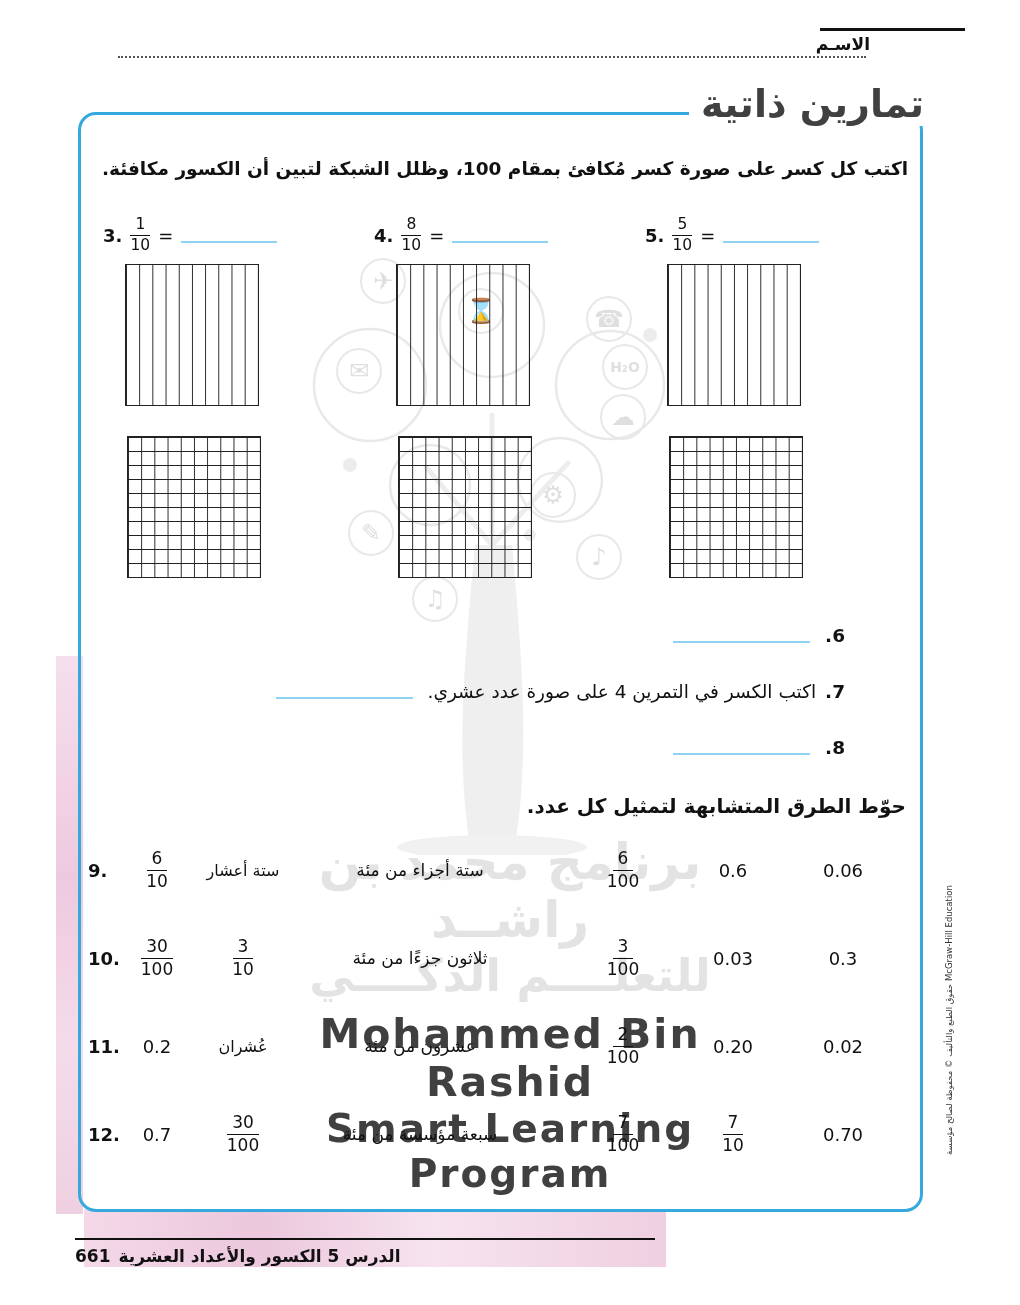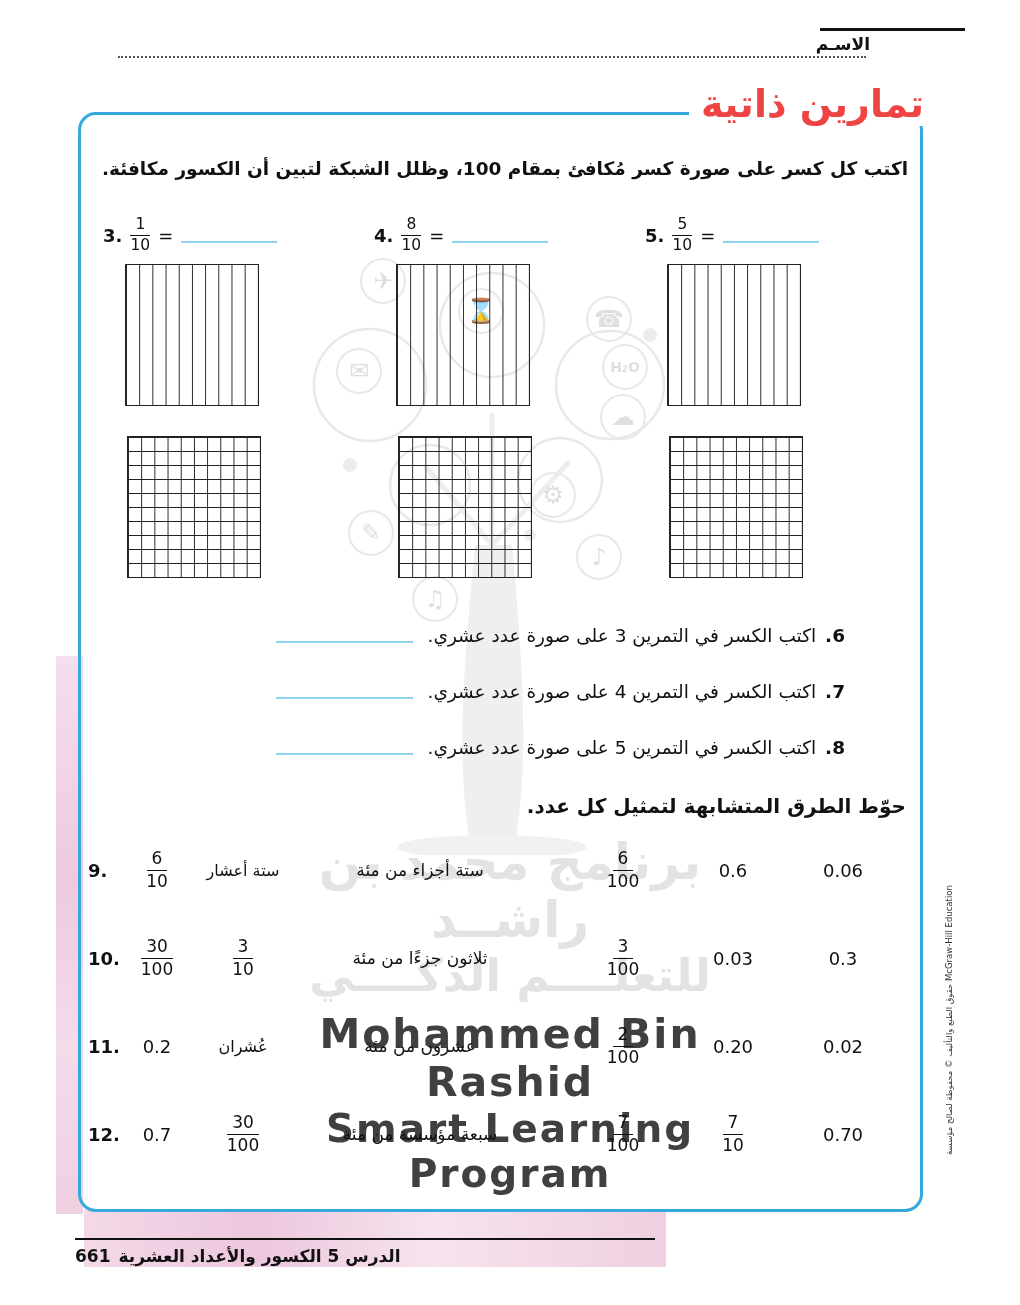--- a/index.html
+++ b/index.html
@@ -14,21 +14,21 @@
 
   
   .header-rule { position: absolute; left: 820px; top: 28px; width: 145px; height: 3px; background: #111; }
   .name-label  { position: absolute; top: 34px; right: 150px; font-size: 17px; font-weight: bold; direction: rtl; z-index: 2; }
   .name-line   { position: absolute; left: 118px; top: 40px; width: 748px; height: 18px; border-bottom: 2px dotted #555; z-index: 2; }
 
   
   .frame { position: absolute; left: 78px; top: 112px; width: 845px; height: 1100px;
            border: 3px solid #35A9DD; border-radius: 18px; z-index: 1; }
   .page-title { position: absolute; top: 82px; right: 84px; z-index: 3; background: #fff; padding: 0 12px;
-                font-size: 38px; font-weight: bold; color: #ef4444; direction: rtl; }
+                font-size: 38px; font-weight: bold; color: #404040; direction: rtl; }
   .instruction { position: absolute; top: 158px; right: 112px; z-index: 2; font-size: 18.5px; font-weight: bold;
                  direction: rtl; white-space: nowrap; }
 
   
   .frac { display: inline-flex; flex-direction: column; align-items: center; line-height: 1.15; text-align: center; }
   .fnum { border-bottom: 1.6px solid #111; padding: 0 5px 1px; }
   .fden { padding-top: 1px; text-align: center; }
 
   
   .problems { position: absolute; left: 95px; top: 212px; width: 815px; display: flex; z-index: 2; }
@@ -198,31 +198,29 @@
     </div>
     <div class="grid10"></div>
     <div class="grid100"></div>
   </div>
 
 </div>
 
 <div class="questions">
   <div class="q">
     <span class="q-num">6.</span>
-    <span class="q-text">اكتب الكسر في التمرين 3 على صورة عدد عشري.</span>
     <span class="blank q-blank"></span>
   </div>
   <div class="q">
     <span class="q-num">7.</span>
     <span class="q-text">اكتب الكسر في التمرين 4 على صورة عدد عشري.</span>
     <span class="blank q-blank"></span>
   </div>
   <div class="q">
     <span class="q-num">8.</span>
-    <span class="q-text">اكتب الكسر في التمرين 5 على صورة عدد عشري.</span>
     <span class="blank q-blank"></span>
   </div>
 </div>
 
 <div class="match-header">حوّط الطرق المتشابهة لتمثيل كل عدد.</div>
 
 <div class="match-rows">
 
   <div class="mrow">
     <div class="cell c-num">9.</div>

